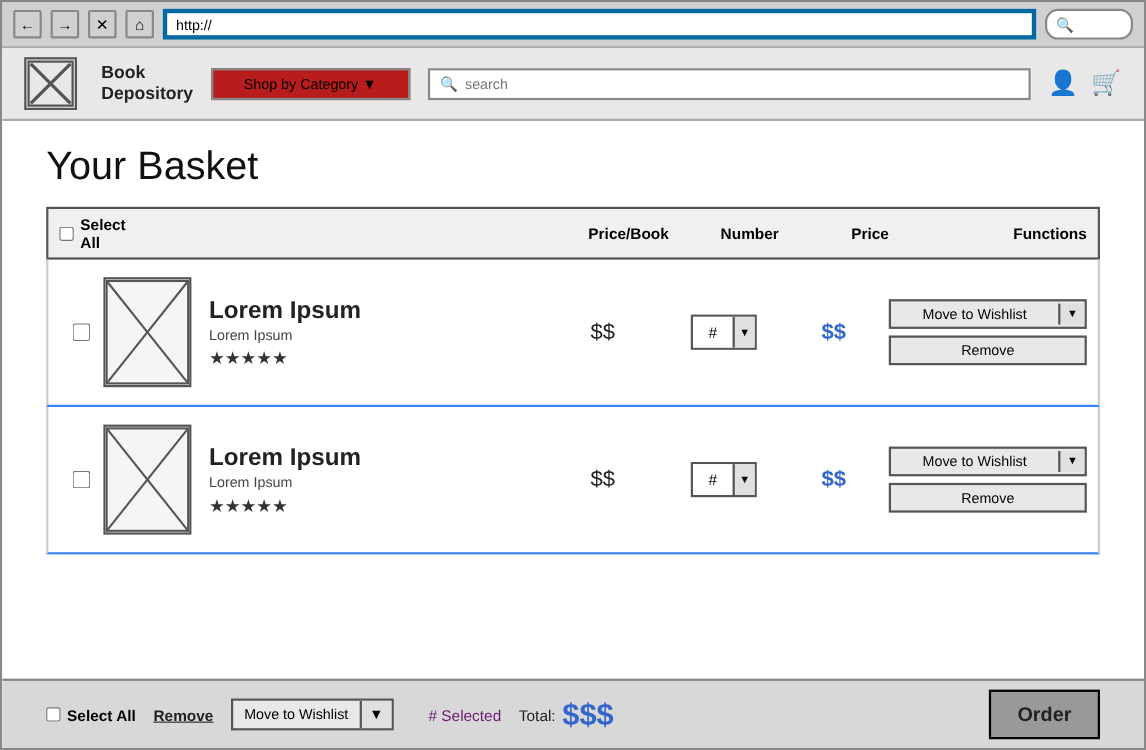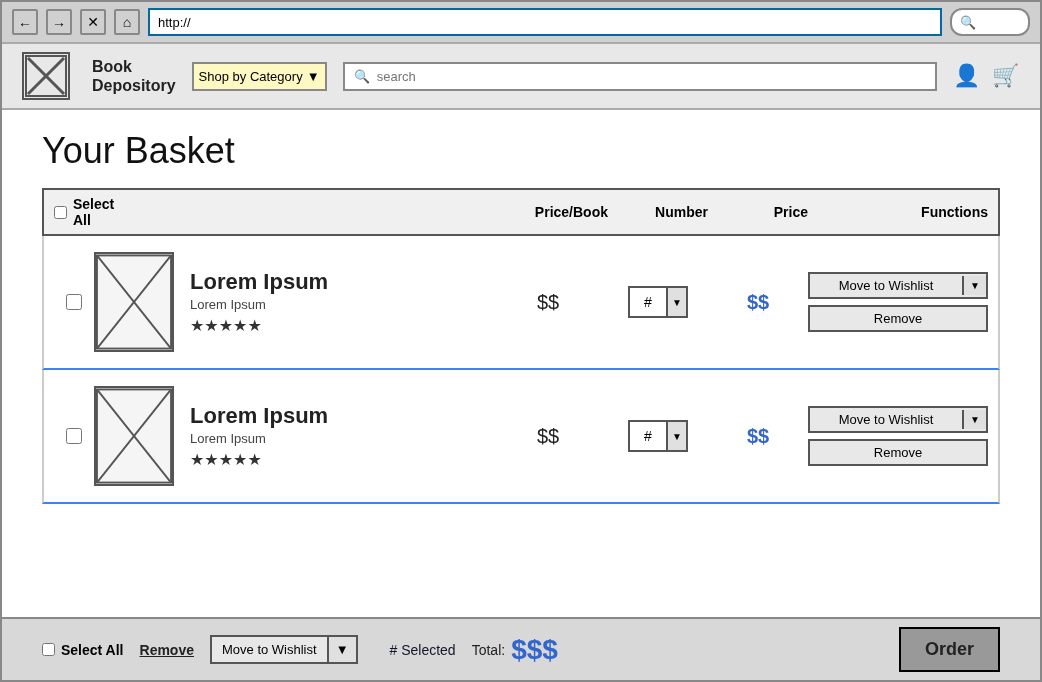--- a/index.html
+++ b/index.html
@@ -41,21 +41,21 @@
       background: none;
       border: 2px solid #888;
       width: 26px; height: 26px;
       display: flex; align-items: center; justify-content: center;
       cursor: pointer;
       font-size: 14px;
       border-radius: 2px;
     }
     .address-bar {
       flex: 1;
-      border: 2px solid #0369a1;
+      border: 4px solid #0369a1;
       padding: 3px 8px;
       font-size: 13px;
       background: white;
       height: 28px;
     }
     .browser-search {
       border: 2px solid #888;
       padding: 3px 8px;
       font-size: 13px;
       width: 80px;
@@ -95,22 +95,22 @@
       font-size: 16px;
       font-weight: bold;
       line-height: 1.2;
       color: #222;
     }
     .category-btn {
       display: flex;
       align-items: center;
       gap: 4px;
       border: 2px solid #888;
-      background: #fef9c3;
-      padding: 5px 5px;
+      background: #b91c1c;
+      padding: 5px 28px;
       cursor: pointer;
       font-size: 13px;
     }
     .search-bar {
       flex: 1;
       border: 2px solid #888;
       padding: 5px 10px;
       font-size: 13px;
       display: flex;
       align-items: center;
@@ -309,21 +309,21 @@
     }
     .footer-wishlist-text { padding: 5px 10px; }
     .footer-wishlist-arrow {
       border-left: 2px solid #555;
       padding: 5px 7px;
       background: #e0e0e0;
     }
     .footer-selected {
       font-size: 14px;
       margin-left: 16px;
-      color: #0f172a;
+      color: #701a75;
     }
     .footer-total {
       font-size: 14px;
       color: #222;
       display: flex;
       align-items: center;
       gap: 6px;
     }
     .footer-total-amount {
       font-size: 28px;

